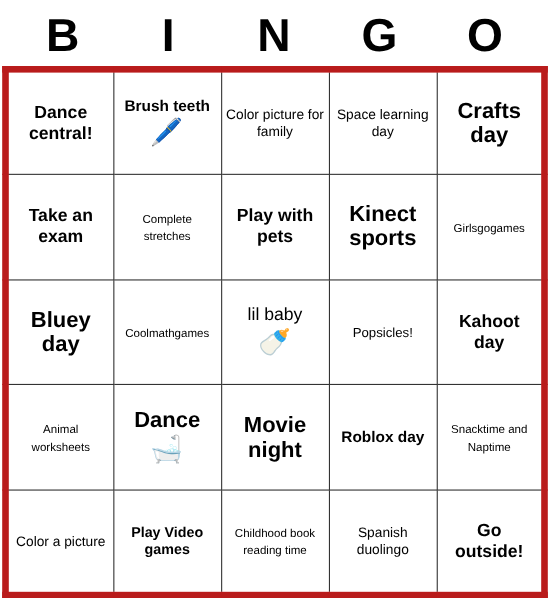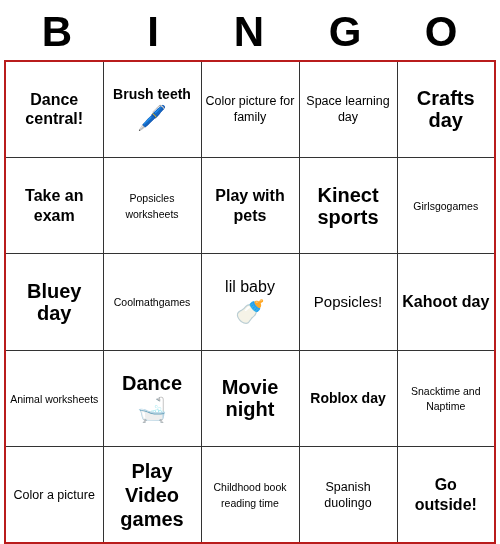--- a/index.html
+++ b/index.html
@@ -20,21 +20,21 @@
       padding: 8px 10px 4px;
       font-size: 42px;
       font-weight: bold;
       letter-spacing: 2px;
     }
     .bingo-title span {
       width: 88px;
       text-align: center;
     }
     .bingo-grid {
-      border: 2px solid #b91c1c;
+      border: 6px solid #b91c1c;
       border-collapse: collapse;
       width: 490px;
       height: 490px;
       table-layout: fixed;
       padding-left: 34px;
     }
     .bingo-grid td {
       border: 1.5px solid #333;
       width: 98px;
       height: 92px;
@@ -66,40 +66,40 @@
   <tbody id="grid-body">
       <tr>
         <td><span style="font-size: 16px; font-weight: bold; line-height: 1.2;">Dance central!</span></td>
         <td><span style="font-size: 14px; font-weight: bold;">Brush teeth</span><span class="emoji">🖊️</span></td>
         <td><span style="font-size: 12.5px;">Color picture for family</span></td>
         <td><span style="font-size: 12.5px; margin-top: 16px;">Space learning day</span></td>
         <td><span style="font-size: 20px; font-weight: bold; line-height: 1.1;">Crafts day</span></td>
       </tr>
       <tr>
         <td><span style="font-size: 16px; font-weight: bold; line-height: 1.2;">Take an exam</span></td>
-        <td><span style="font-size: 10.5px;">Popsicles worksheets</span></td>
+        <td><span style="font-size: 10.5px;">Complete stretches</span></td>
         <td><span style="font-size: 16px; font-weight: bold; line-height: 1.2;">Play with pets</span></td>
         <td><span style="font-size: 20px; font-weight: bold; line-height: 1.1;">Kinect sports</span></td>
         <td><span style="font-size: 10.5px;">Girlsgogames</span></td>
       </tr>
       <tr>
         <td><span style="font-size: 20px; font-weight: bold; line-height: 1.1;">Bluey day</span></td>
         <td><span style="font-size: 10.5px;">Coolmathgames</span></td>
         <td><span style="font-size: 16px;">lil baby</span><span class="emoji">🍼</span></td>
-        <td><span style="font-size: 15px; text-align: right;">Popsicles!</span></td>
+        <td><span style="font-size: 12px; text-align: right;">Popsicles!</span></td>
         <td><span style="font-size: 16px; font-weight: bold; line-height: 1.2;">Kahoot day</span></td>
       </tr>
       <tr>
         <td><span style="font-size: 10.5px;">Animal worksheets</span></td>
         <td><span style="font-size: 20px; font-weight: bold; line-height: 1.1;">Dance</span><span class="emoji">🛁</span></td>
         <td><span style="font-size: 20px; font-weight: bold; line-height: 1.1;">Movie night</span></td>
         <td><span style="font-size: 14px; font-weight: bold;">Roblox day</span></td>
         <td><span style="font-size: 10.5px;">Snacktime and Naptime</span></td>
       </tr>
       <tr>
         <td><span style="font-size: 12.5px;">Color a picture</span></td>
-        <td><span style="font-size: 20px; font-weight: bold; line-height: 1.2;">Play Video games</span></td>
+        <td><span style="font-size: 13px; font-weight: bold; line-height: 1.2;">Play Video games</span></td>
         <td><span style="font-size: 10.5px;">Childhood book reading time</span></td>
         <td><span style="font-size: 12.5px; margin-top: 38px;">Spanish duolingo</span></td>
         <td><span style="font-size: 16px; font-weight: bold; line-height: 1.2;">Go outside!</span></td>
       </tr>
     </tbody>
 </table>
 
 </body></html>

